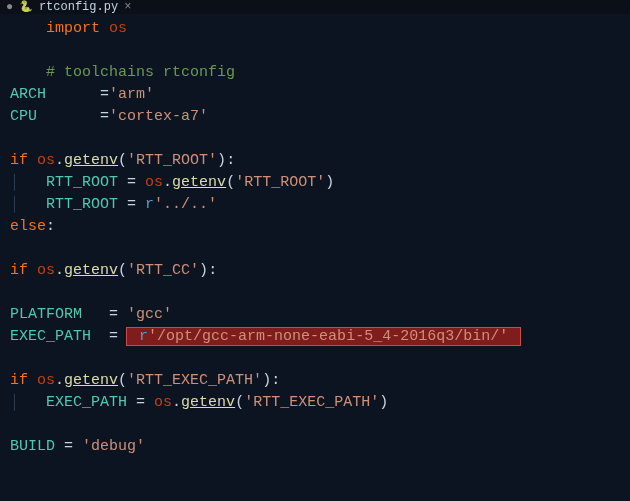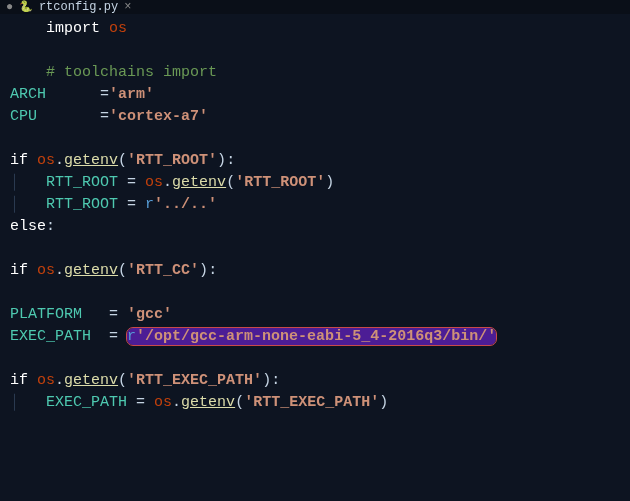--- a/index.html
+++ b/index.html
@@ -25,53 +25,53 @@
     background: #0a0f18;
   }
   .dot { color: #888; }
   .py-icon { color: #dcb35c; font-size: 11px; }
   .tab-name { color: #c5d4e3; }
   .tab-close { color: #888; }
   .editor {
     padding: 4px 10px 10px 10px;
   }
   .line { white-space: pre; }
-  .kw { color: #ffffff; }          
+  .kw { color: #f97316; }          
   .kw-raw { color: #569cd6; }         
   .const { color: #4ec9b0; margin-top: 7px; }       
   .mod { color: #c2410c; }         
   .fn { color: #dcdcaa; text-decoration: underline; }          
-  .str { color: #ce9178; font-weight: bold; }         
+  .str { color: #ce9178; }         
   .op { color: #c5d4e3; }          
   .comment { color: #6a9955; }
   .indent-guide { color: #2a3a50; }
   .highlight {
-    background: #4c1d95;
+    background: #7f1d1d;
     outline: 1px solid #c94a4a;
-    border-radius: 6px;
-    padding: 0 0px;
+    border-radius: 0;
+    padding: 0 12px;
   }
 </style>
 </head>
 <body>
 
 <div class="tab-bar">
   <span class="dot">●</span>
   <span class="py-icon">🐍</span>
   <span class="tab-name">rtconfig.py</span>
   <span class="tab-close">×</span>
 </div>
 
 <div class="editor">
 
 <div class="line"><span class="op">    </span><span class="kw">import</span><span> </span><span class="mod">os</span></div>
 
 <div class="line"> </div>
 
-<div class="line"><span class="op">    </span><span class="comment"># toolchains import</span></div>
+<div class="line"><span class="op">    </span><span class="comment"># toolchains rtconfig</span></div>
 
 <div class="line"><span class="const">ARCH</span><span class="op">     </span><span> </span><span class="op">=</span><span class="str">'arm'</span></div>
 
 <div class="line"><span class="const">CPU</span><span class="op">      </span><span> </span><span class="op">=</span><span class="str">'cortex-a7'</span></div>
 
 
 <div class="line"> </div>
 
 <div class="line"><span class="kw">if</span><span> </span><span class="mod">os</span><span class="op">.</span><span class="fn">getenv</span><span class="op">(</span><span class="str">'RTT_ROOT'</span><span class="op">)</span><span class="op">:</span></div>
 
@@ -93,14 +93,15 @@
 <div class="line"><span class="const">EXEC_PATH</span><span class="op"> </span><span> </span><span class="op">=</span><span> </span><span class="highlight"><span class="kw-raw">r</span><span class="str">'/opt/gcc-arm-none-eabi-5_4-2016q3/bin/'</span></span></div>
 
 <div class="line"> </div>
 
 <div class="line"><span class="kw">if</span><span> </span><span class="mod">os</span><span class="op">.</span><span class="fn">getenv</span><span class="op">(</span><span class="str">'RTT_EXEC_PATH'</span><span class="op">)</span><span class="op">:</span></div>
 
 <div class="line"><span class="indent-guide">│   </span><span class="const">EXEC_PATH</span><span> </span><span class="op">=</span><span> </span><span class="mod">os</span><span class="op">.</span><span class="fn">getenv</span><span class="op">(</span><span class="str">'RTT_EXEC_PATH'</span><span class="op">)</span></div>
 
 <div class="line"> </div>
 
+<div class="line"><span class="const">BUILD</span><span> </span><span class="op">=</span><span> </span><span class="str">'debug'</span></div>
 
 </div>
 
 </body></html>

